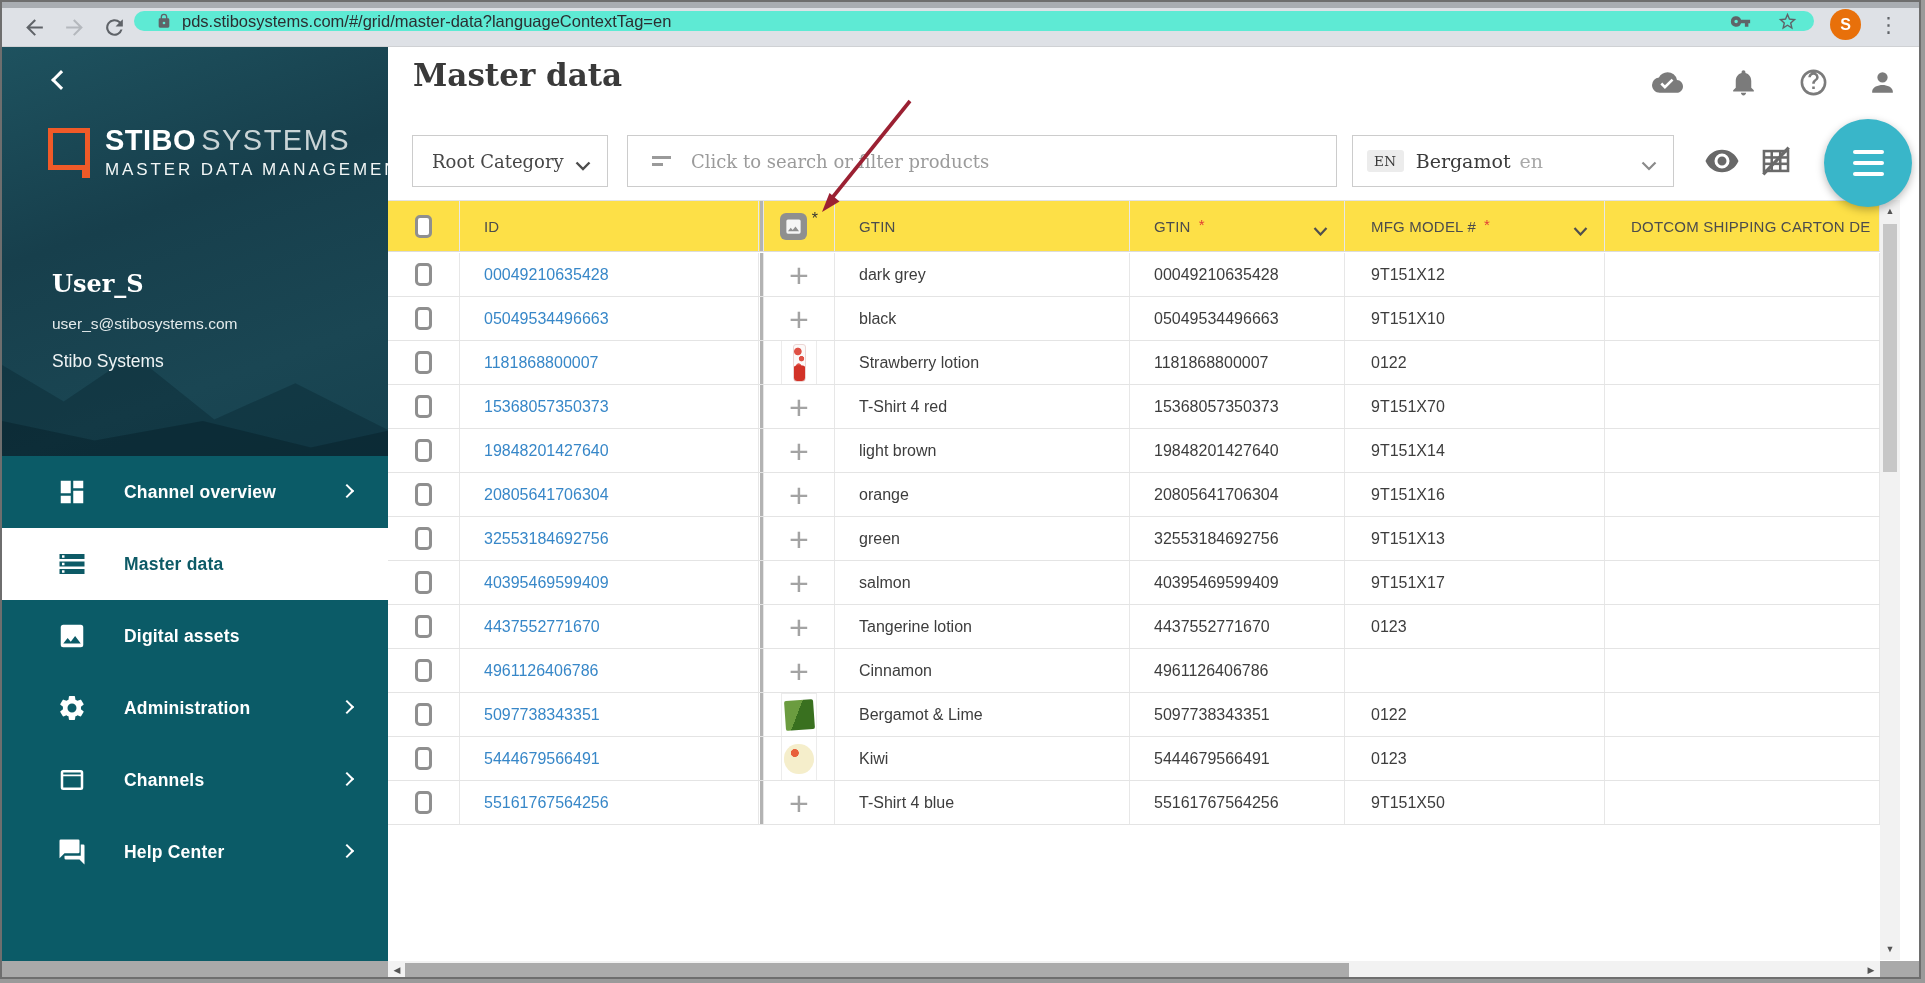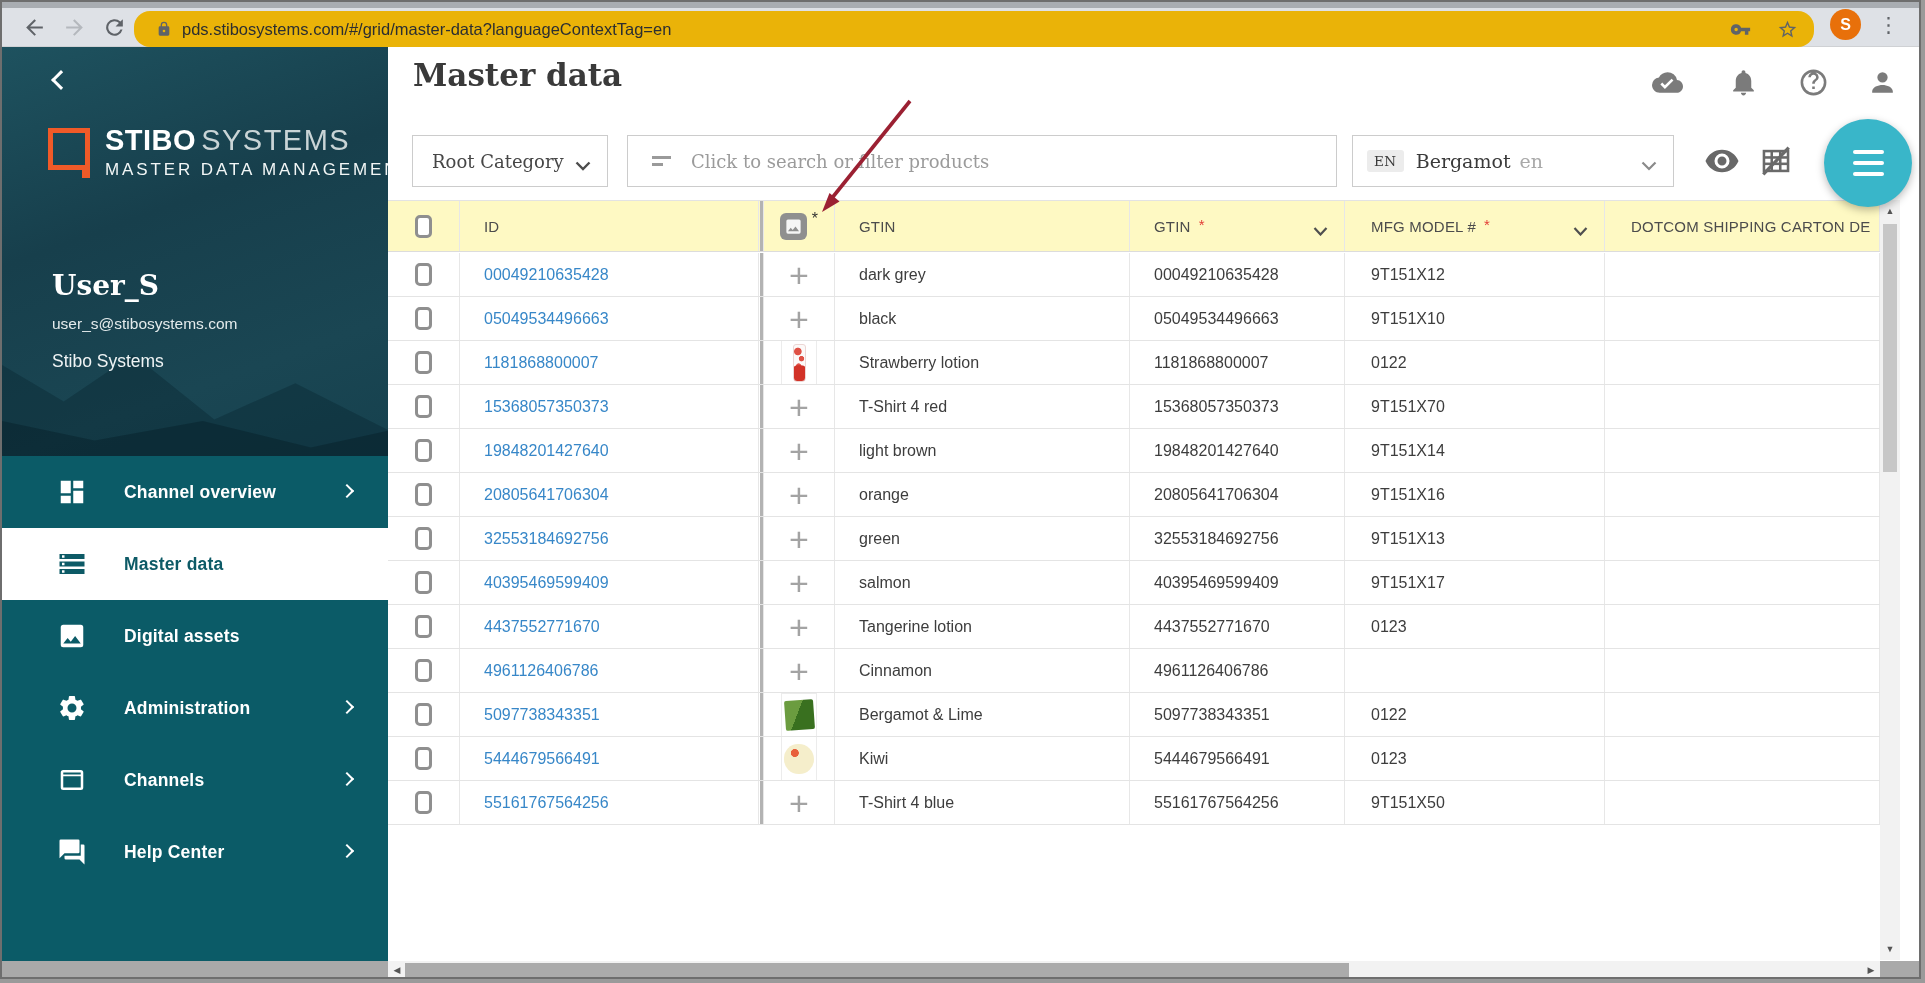--- a/index.html
+++ b/index.html
@@ -7,21 +7,21 @@
   .window { position:relative; width:1921px; height:979px; border:2px solid #6e6e6e; background:#fff; overflow:hidden; }
 
   
   .chrome { position:absolute; top:0; left:0; width:100%; height:45px; background:#dee1e6; border-bottom:1px solid #cfd1d4; }
   .chrome-topstrip { position:absolute; top:0; left:0; width:100%; height:6px; background:#a9adb2; }
   .nav-btn { position:absolute; top:13px; width:25px; height:25px; color:#5f6368; }
   .nav-btn svg { width:100%; height:100%; }
   .btn-back { left:20px; }
   .btn-fwd { left:60px; color:#b4b8bd; }
   .btn-reload { left:100px; }
-  .omnibox { position:absolute; left:132px; top:9px; width:1680px; height:36px; background:#eab308; border-radius:16px; display:flex; align-items:center; padding:0 16px; }
+  .omnibox { position:absolute; left:132px; top:9px; width:1680px; height:20px; background:#5eead4; border-radius:16px; display:flex; align-items:center; padding:0 16px; }
   .lock-ic { width:16px; height:16px; color:#5f6368; margin:0 10px 0 6px; flex:none; }
   .lock-ic svg { width:100%; height:100%; }
   .url-text { font-size:16.5px; color:#2b2e31; white-space:nowrap; }
   .omni-right { margin-left:auto; display:flex; align-items:center; gap:26px; }
   .omni-ic { width:21px; height:21px; color:#5f6368; }
   .omni-ic svg { width:100%; height:100%; }
   .avatar { position:absolute; right:58px; top:7px; width:31px; height:31px; border-radius:50%; background:#e8700a; color:#fff; font-size:16px; font-weight:bold; display:flex; align-items:center; justify-content:center; }
   .kebab { position:absolute; right:20px; top:9px; color:#5f6368; font-size:21px; line-height:27px; }
 
   
@@ -31,21 +31,21 @@
   .mtn2 { position:absolute; left:0; bottom:0; width:100%; height:70px; background:rgba(7,32,41,.45); clip-path:polygon(0 100%,0 50%,24% 78%,52% 50%,80% 88%,100% 64%,100% 100%); }
   .collapse { position:absolute; left:52px; top:26px; width:14px; height:14px; border-left:3.5px solid #fff; border-bottom:3.5px solid #fff; transform:rotate(45deg); }
   .logo { position:absolute; left:46px; top:76px; display:flex; align-items:flex-start; }
   .logo-mark { position:relative; width:42px; height:42px; border:5px solid #f05a28; margin-top:5px; flex:none; }
   .logo-mark::after { content:""; position:absolute; right:-5px; bottom:-13px; width:8px; height:8px; background:#f05a28; }
   .logo-text { margin-left:15px; }
   .logo-line { font-size:29px; line-height:34px; white-space:nowrap; letter-spacing:.5px; }
   .brand-bold { color:#fff; font-weight:bold; }
   .brand-light { color:#c9d4d6; font-weight:normal; margin-left:5px; letter-spacing:1.5px; }
   .tagline { margin-top:3px; font-size:17px; letter-spacing:2.9px; color:#f2f6f6; white-space:nowrap; }
-  .user-name { position:absolute; left:50px; top:222px; font-family:"DejaVu Serif",serif; font-weight:bold; font-size:28px; color:#fff; }
+  .user-name { position:absolute; left:50px; top:222px; font-family:"DejaVu Serif",serif; font-weight:bold; font-size:24px; color:#fff; }
   .user-email { position:absolute; left:50px; top:268px; font-size:15.5px; color:#e4ebec; }
   .user-org { position:absolute; left:50px; top:304px; font-size:17.5px; color:#f0f4f5; }
 
   .nav-item { position:relative; height:72px; display:flex; align-items:center; padding-left:54px; color:#fff; cursor:pointer; }
   .nav-item.active { background:#fff; color:#0d5a66; }
   .nav-icon { width:32px; height:32px; flex:none; display:flex; align-items:center; justify-content:center; }
   .nav-icon svg { width:30px; height:30px; }
   .nav-label { margin-left:36px; font-size:17.5px; font-weight:bold; letter-spacing:.2px; }
   .nav-chev { position:absolute; right:36px; top:50%; width:10px; height:10px; margin-top:-6px; border-top:2.6px solid #fff; border-right:2.6px solid #fff; transform:rotate(45deg); }
 
@@ -77,21 +77,21 @@
   .lang-code { font-size:19px; color:#a9a9a9; margin-left:9px; }
   .eye-btn { position:absolute; left:1314px; top:99px; width:40px; height:30px; color:#686868; }
   .eye-btn svg { width:100%; height:100%; }
   .gridslash-btn { position:absolute; left:1371px; top:97px; width:34px; height:34px; color:#6a6a6a; }
   .gridslash-btn svg { width:100%; height:100%; }
   .fab { position:absolute; left:1436px; top:72px; width:88px; height:88px; border-radius:50%; background:#39b6c9; box-shadow:0 3px 9px rgba(0,0,0,.28); display:flex; flex-direction:column; align-items:center; justify-content:center; gap:6.5px; z-index:5; }
   .fab i { display:block; width:31px; height:4.5px; border-radius:2.5px; background:#fff; }
 
   
   .grid-header, .grid-row { display:grid; grid-template-columns:72px 299px 5px 71px 295px 215px 260px 275px; }
-  .grid-header { position:absolute; left:0; top:153px; width:1492px; height:52px; background:#fef9c3; border-top:1px solid #e3e3e3; border-bottom:1px solid #dcdcdc; }
+  .grid-header { position:absolute; left:0; top:153px; width:1492px; height:52px; background:#fde047; border-top:1px solid #e3e3e3; border-bottom:1px solid #dcdcdc; }
   .grid-body { position:absolute; left:0; top:206px; width:1492px; height:707px; overflow:hidden; }
   .grid-row { height:44px; background:#fff; border-bottom:1px solid #e4e4e4; }
   .cell { display:flex; align-items:center; border-right:1px solid #e7e7e7; padding-left:24px; font-size:16px; color:#3d3d3d; overflow:hidden; white-space:nowrap; }
   .hcell { font-size:15px; color:#4c4c4c; letter-spacing:.2px; }
   .c-check { justify-content:center; padding:0; }
   .c-div { padding:0; position:relative; }
   .divbar { position:absolute; top:0; bottom:0; left:1px; width:3px; background:#b3b3b3; }
   .c-img { justify-content:center; padding:0; }
   .c-mfg, .h-mfg { padding-left:26px; }
   .c-dotcom, .h-dotcom { padding-left:26px; }

